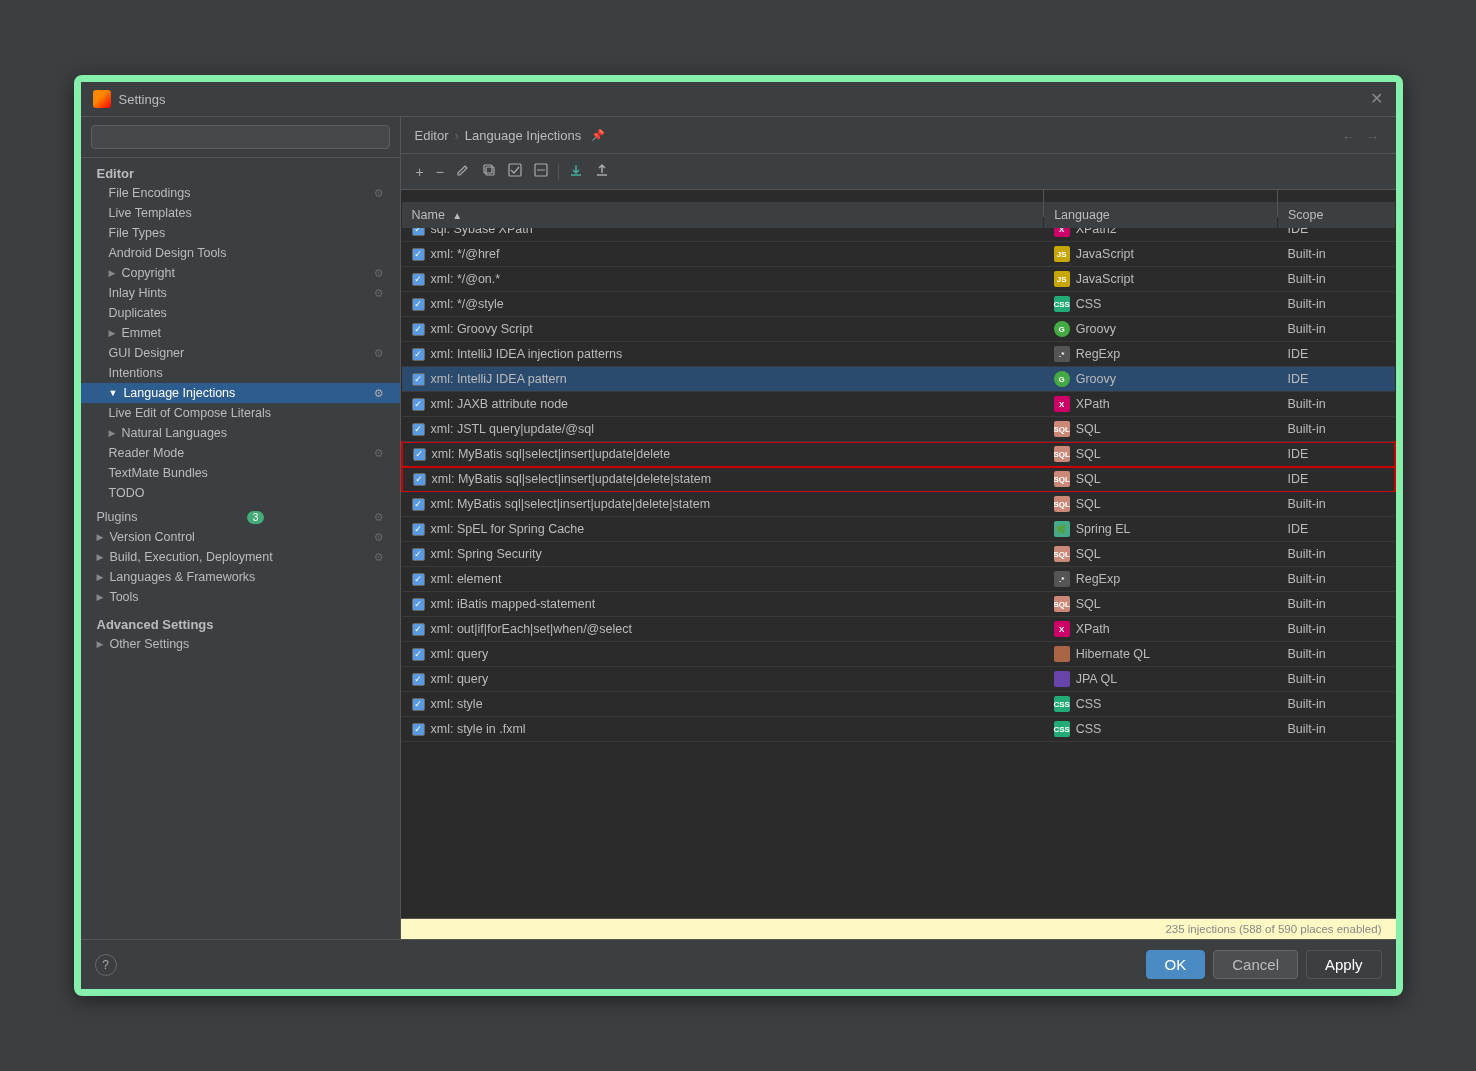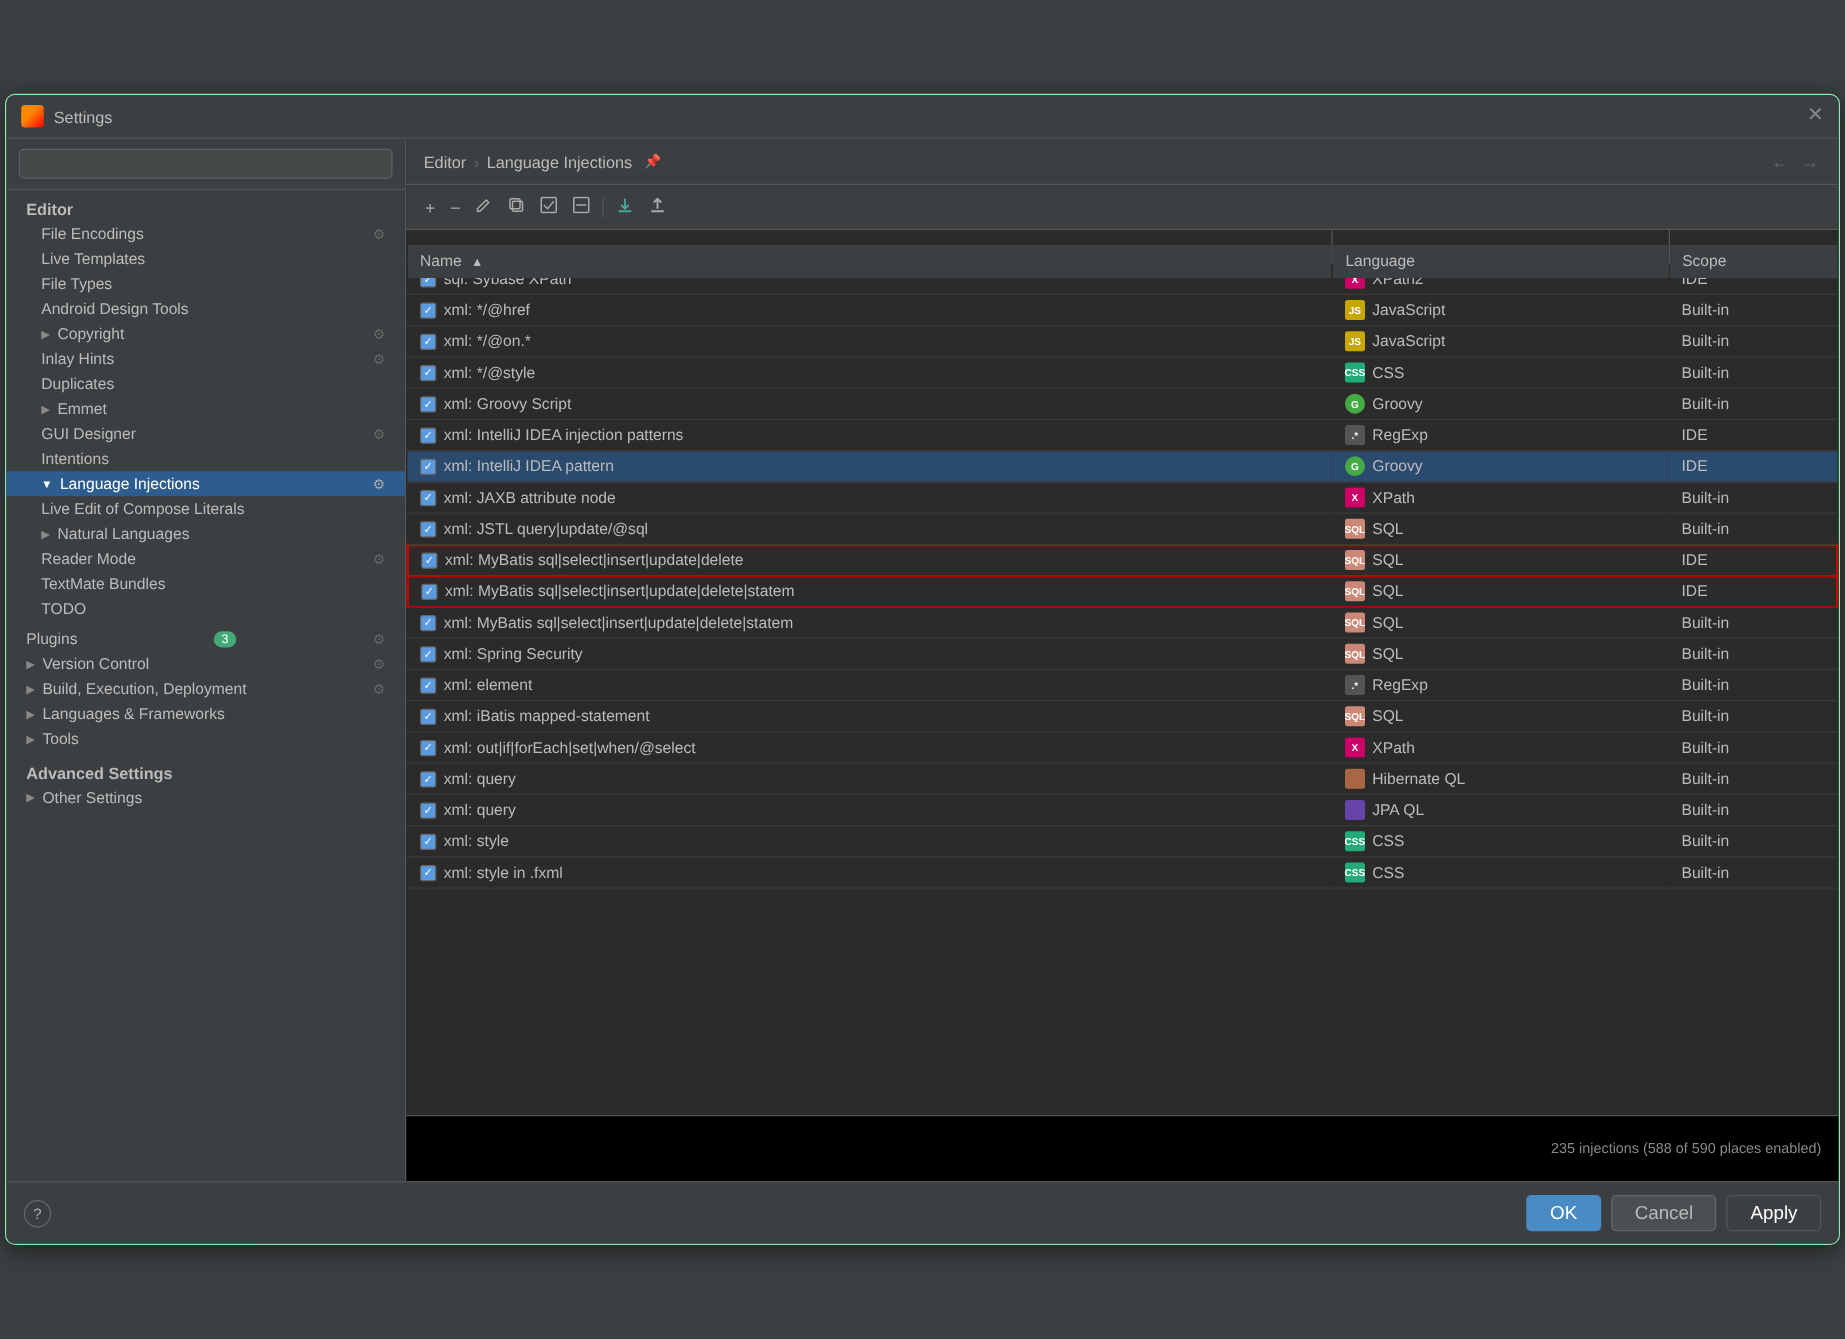--- a/index.html
+++ b/index.html
@@ -6,24 +6,24 @@
     body {
       font-family: -apple-system, BlinkMacSystemFont, "Segoe UI", sans-serif;
       font-size: 13px;
       background: #3c3f41;
       display: flex;
       align-items: center;
       justify-content: center;
       min-height: 100vh;
     }
     .window {
-      width: 1468px;
+      width: 1329px;
       height: 921px;
       background: #3c3f41;
-      border: 1px solid #86efac;
+      border: 7px solid #86efac;
       border-radius: 8px;
       display: flex;
       flex-direction: column;
       box-shadow: 0 4px 20px rgba(0,0,0,0.5);
       overflow: hidden;
     }
     .title-bar {
       background: #3c3f41;
       padding: 8px 12px;
       display: flex;
@@ -284,22 +284,22 @@
     .lang-css { background: #2a7; }
     .lang-groovy { background: #4a4; border-radius: 50%; }
     .lang-regexp { background: #555; }
     .lang-xpath2 { background: #c06; }
     .lang-sql { background: #c87; }
     .lang-springel { background: #4a8; }
     .lang-hql { background: #a64; }
     .lang-jpaql { background: #64a; }
 
     .status-bar {
-      padding: 20px 14px;
-      background: #000000;
+      padding: 4px 14px;
+      background: #fef9c3;
       border-top: 1px solid #555;
       color: #888;
       font-size: 11.5px;
       text-align: right;
     }
 
     
     .bottom-bar {
       display: flex;
       align-items: center;
@@ -724,20 +724,35 @@
         <span class="lang-icon lang-sql">SQL</span>
         <span>SQL</span>
       </div>
     </td>
     <td>Built-in</td>
   </tr>
               <tr>
     <td>
       <div class="td-name">
         <span class="checkbox"></span>
+        <span>xml: SpEL for Spring Cache</span>
+      </div>
+    </td>
+    <td>
+      <div class="lang-cell">
+        <span class="lang-icon lang-springel">🌿</span>
+        <span>Spring EL</span>
+      </div>
+    </td>
+    <td>IDE</td>
+  </tr>
+              <tr>
+    <td>
+      <div class="td-name">
+        <span class="checkbox"></span>
         <span>xml: Spring Security <jdbc-user-service></jdbc-user-service></span>
       </div>
     </td>
     <td>
       <div class="lang-cell">
         <span class="lang-icon lang-sql">SQL</span>
         <span>SQL</span>
       </div>
     </td>
     <td>Built-in</td>

